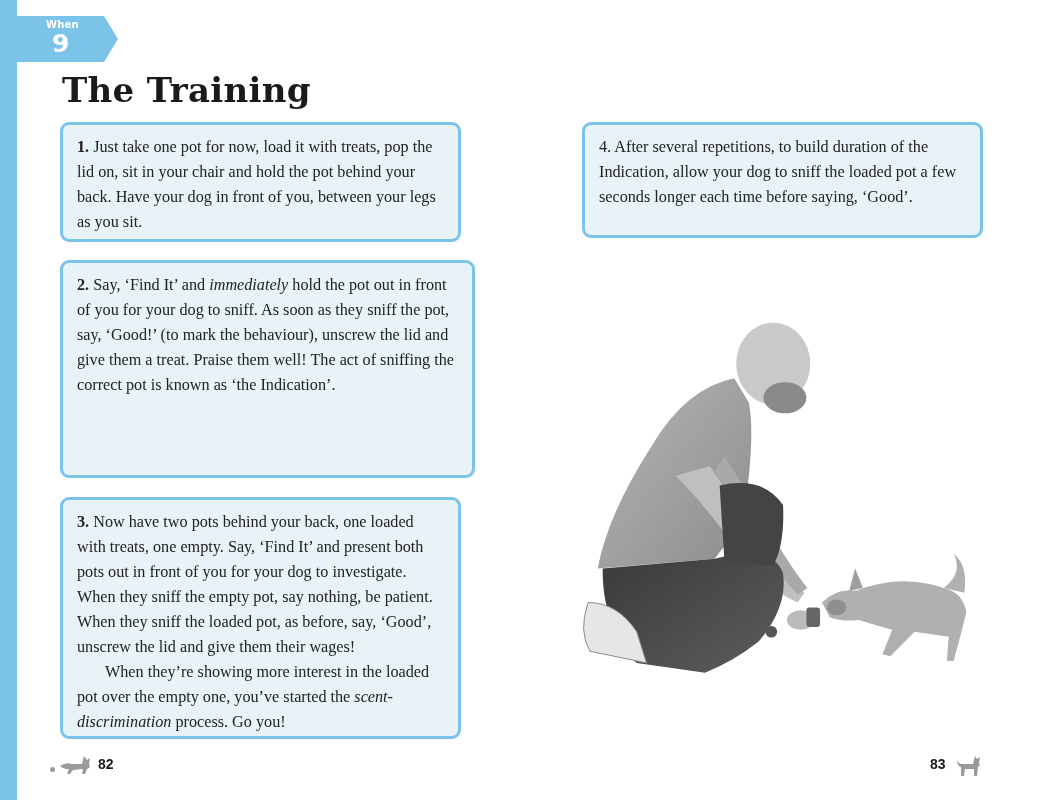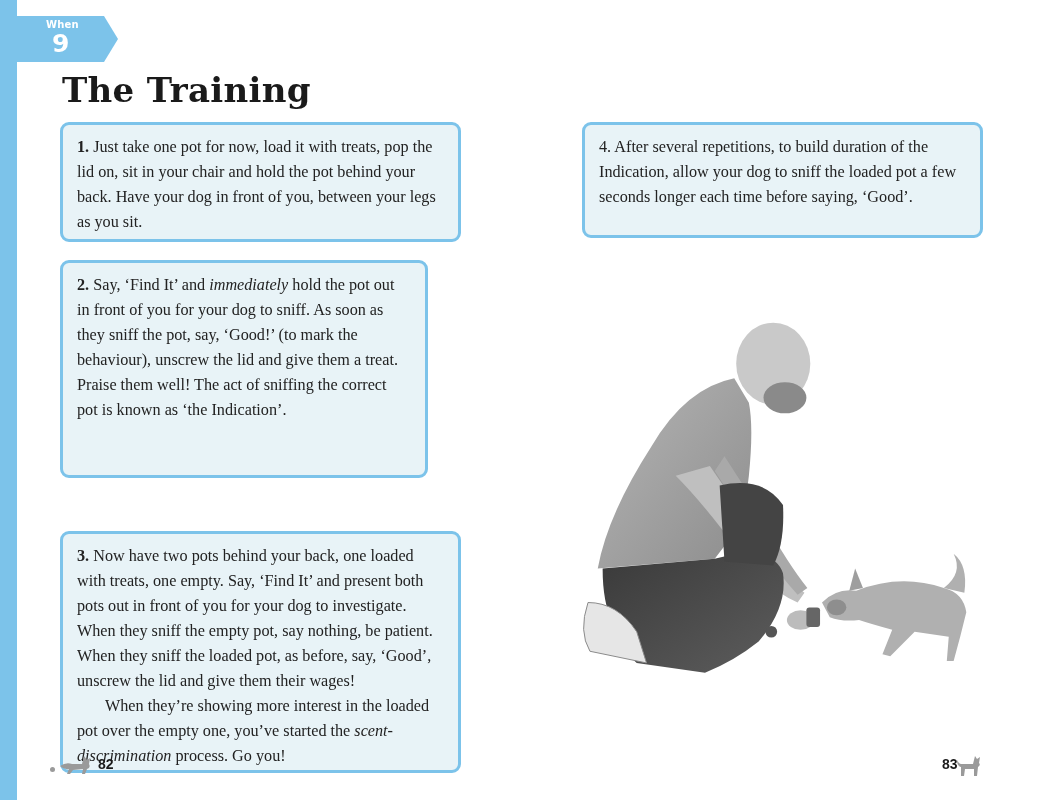--- a/index.html
+++ b/index.html
@@ -37,33 +37,33 @@
       border: 3px solid #7cc3ea;
       border-radius: 9px;
       padding: 10px 14px 8px 14px;
       font-size: 16.2px; line-height: 25px; color: #222;
     }
     .step-box p { margin: 0; }
     .step-box .indent { text-indent: 28px; }
     .step-num { font-weight: bold; }
     .em { font-style: italic; }
     #step-1 { left: 60px; top: 122px; width: 401px; height: 120px; }
-    #step-2 { left: 60px; top: 260px; width: 368px; height: 218px; }
-    #step-3 { left: 60px; top: 497px; width: 401px; height: 242px; margin-top: 34px; }
+    #step-2 { left: 60px; top: 260px; width: 415px; height: 218px; }
+    #step-3 { left: 60px; top: 497px; width: 401px; height: 242px; }
     #step-4 { left: 582px; top: 122px; width: 401px; height: 116px; }
 
     .photo {
       position: absolute; left: 578px; top: 310px; width: 410px; height: 390px;
     }
     .folio {
       position: absolute; top: 756px; font-family: "Liberation Sans", sans-serif;
       font-size: 14px; font-weight: bold; color: #1a1a1a;
     }
     #folio-left { left: 98px; }
-    #folio-right { left: 930px; margin-left: 12px; }
+    #folio-right { left: 930px; }
     .dog-icon { position: absolute; top: 752px; }
     #dog-left { left: 58px; }
     #dog-right { left: 955px; }
     .dot { position: absolute; left: 50px; top: 767px; width: 5px; height: 5px; border-radius: 50%; background: #9a9a9a; }
   </style>
 </head>
 <body>
 
 <div class="left-strip"></div>
 <div class="week-tab">

